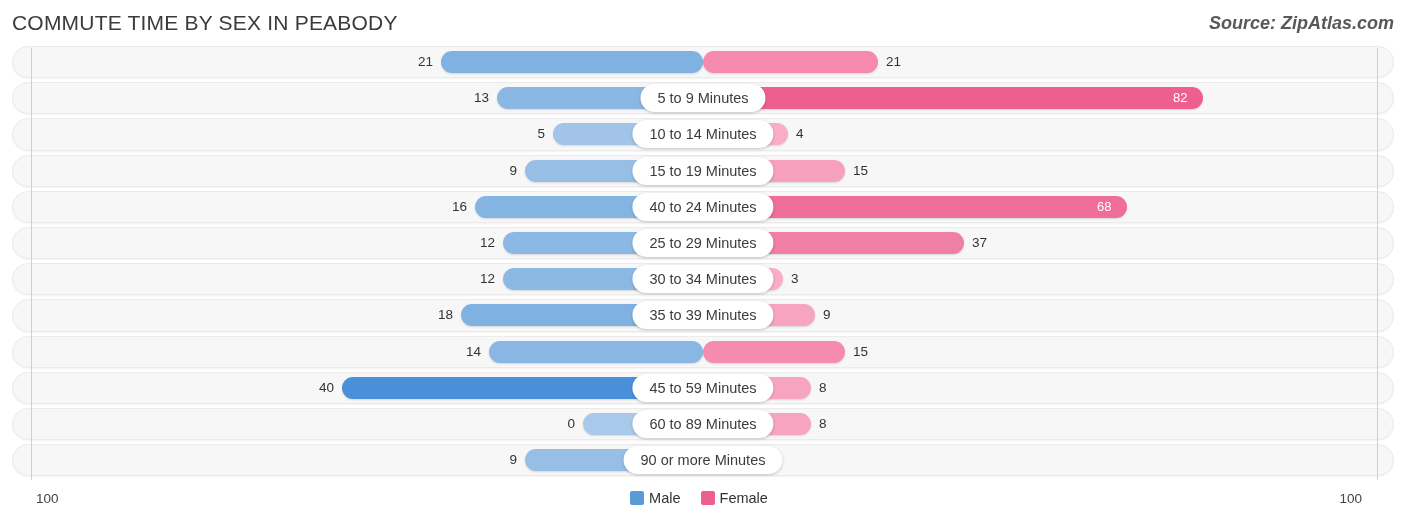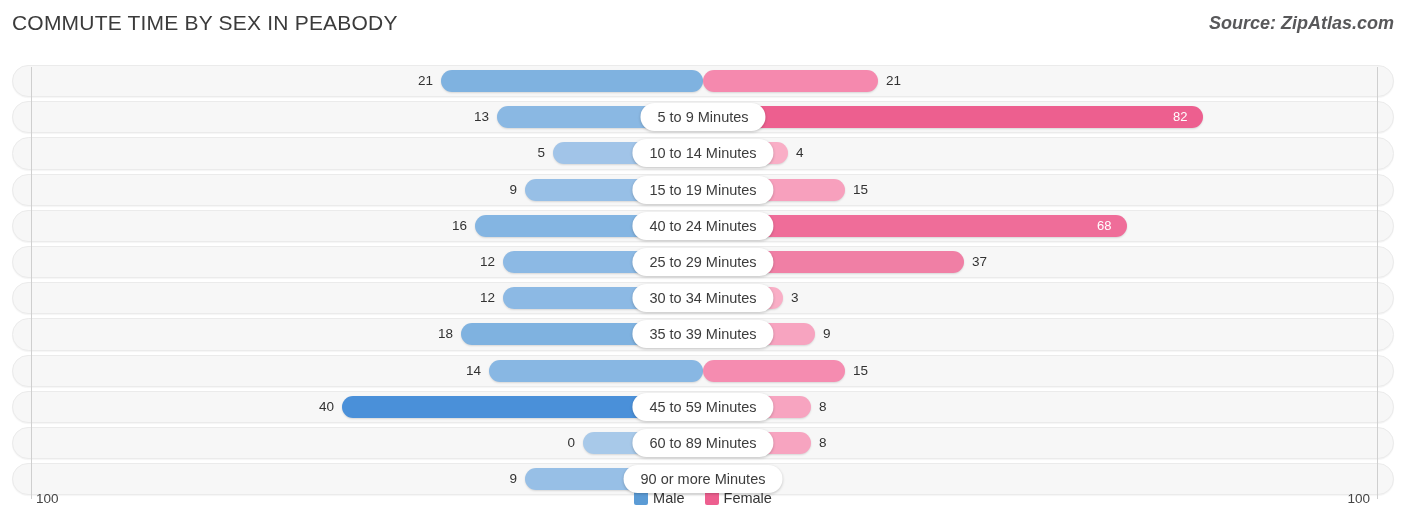--- a/index.html
+++ b/index.html
@@ -39,21 +39,21 @@
     font-size: 18px;
     font-style: italic;
     font-weight: bold;
     color: #58585a;
     white-space: nowrap;
   }
 
   
   .plot {
     position: absolute;
-    left: 0; top: 63px;
+    left: 0; top: 44px;
     width: 1406px;
     height: 440px;
   }
   .axis-line {
     position: absolute;
     top: 4px;
     bottom: 4px;
     width: 1px;
     background: #cfcfcf;
     z-index: 5;
@@ -118,21 +118,21 @@
     font-size: 14.5px;
     color: #3c3c3c;
     white-space: nowrap;
     box-shadow: 0 1px 3px rgba(0,0,0,0.22);
     z-index: 6;
   }
 
   
   .footer {
     position: absolute;
-    left: 0; right: 0;
+    left: 0; right: 8px;
     top: 486px;
     height: 37px;
     padding-left: 38px;
   }
   .axis-min, .axis-max {
     position: absolute;
     top: 5px;
     font-size: 13.5px;
     color: #444444;
   }

